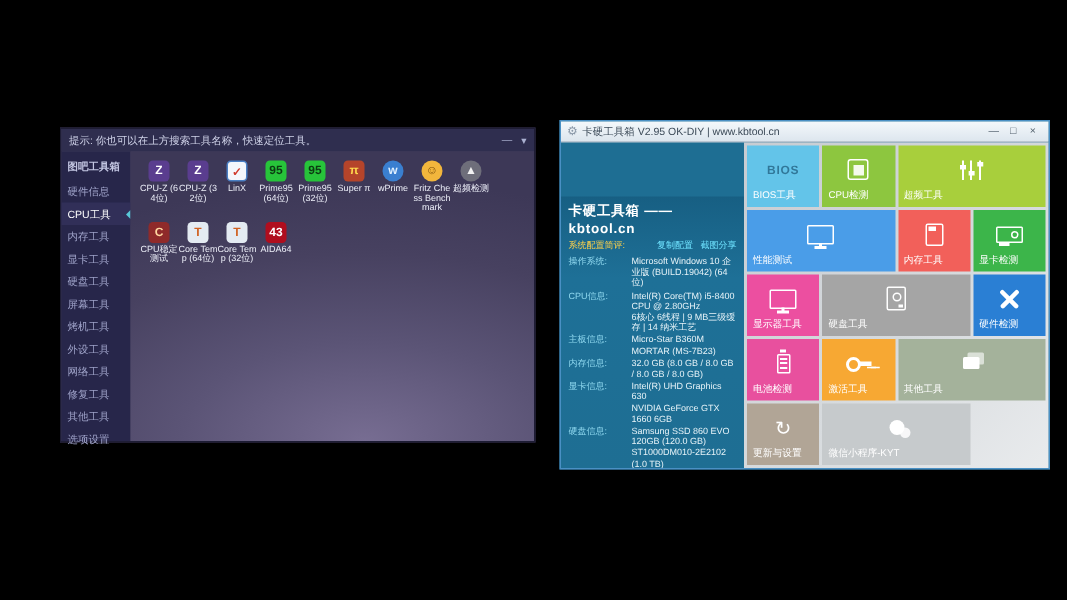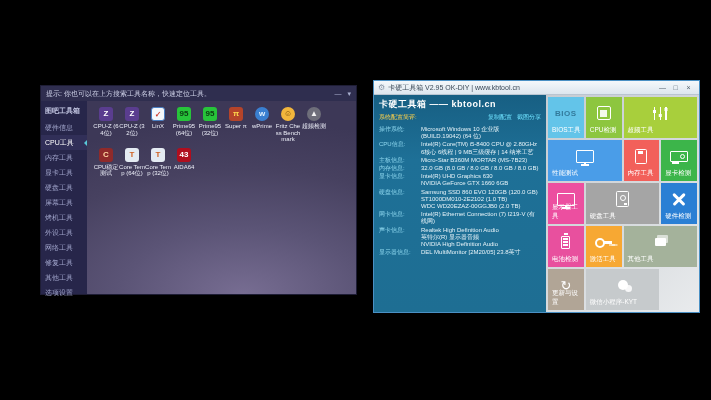--- a/index.html
+++ b/index.html
@@ -34,22 +34,22 @@
   #rw{left:373px;top:80px;width:327px;height:233px;border:1px solid #4a90c4;background:#1e6e93;
       display:flex;flex-direction:column;}
   #rw-title{height:13px;flex:none;background:linear-gradient(#f4f8fb,#dde6ee);border-bottom:1px solid #b9c5d1;
       display:flex;align-items:center;padding:0 4px;font-size:7px;color:#3c4a58;}
   #rw-title .app-ico{color:#8a98a8;font-size:8px;margin-right:3px;}
   #rw-title .sp{flex:1;}
   #rw-title .wbtn{width:13px;text-align:center;color:#55636f;font-size:7px;cursor:default;}
   #rw-body{flex:1;display:flex;min-height:0;}
 
   
-  #info{width:172px;flex:none;background:linear-gradient(180deg,#175f83,#1e7097 30%,#1e6e93);
-        padding:3px 5px;box-sizing:border-box;overflow:hidden;}
+  #info{width:122px;flex:none;background:linear-gradient(180deg,#175f83,#1e7097 30%,#1e6e93);
+        padding:3px 5px;box-sizing:border-box;overflow:hidden;margin-top:36px;}
   #info .hd{font-size:9px;font-weight:bold;color:#ffffff;letter-spacing:.5px;}
   #info .sub{display:flex;align-items:center;margin:2px 0 4px;}
   #info .sub .cap{font-size:6px;color:#ffd24a;}
   #info .sub .sp{flex:1;}
   #info .sub a{font-size:6px;color:#6fe3ff;margin-left:5px;text-decoration:none;cursor:pointer;}
   .f-row{display:flex;margin-bottom:1px;}
   .f-lab{width:42px;flex:none;font-size:6px;color:#8fd8ef;line-height:7.2px;}
   .f-val{flex:1;font-size:6px;color:#e6f3f8;line-height:7.2px;}
 
   

